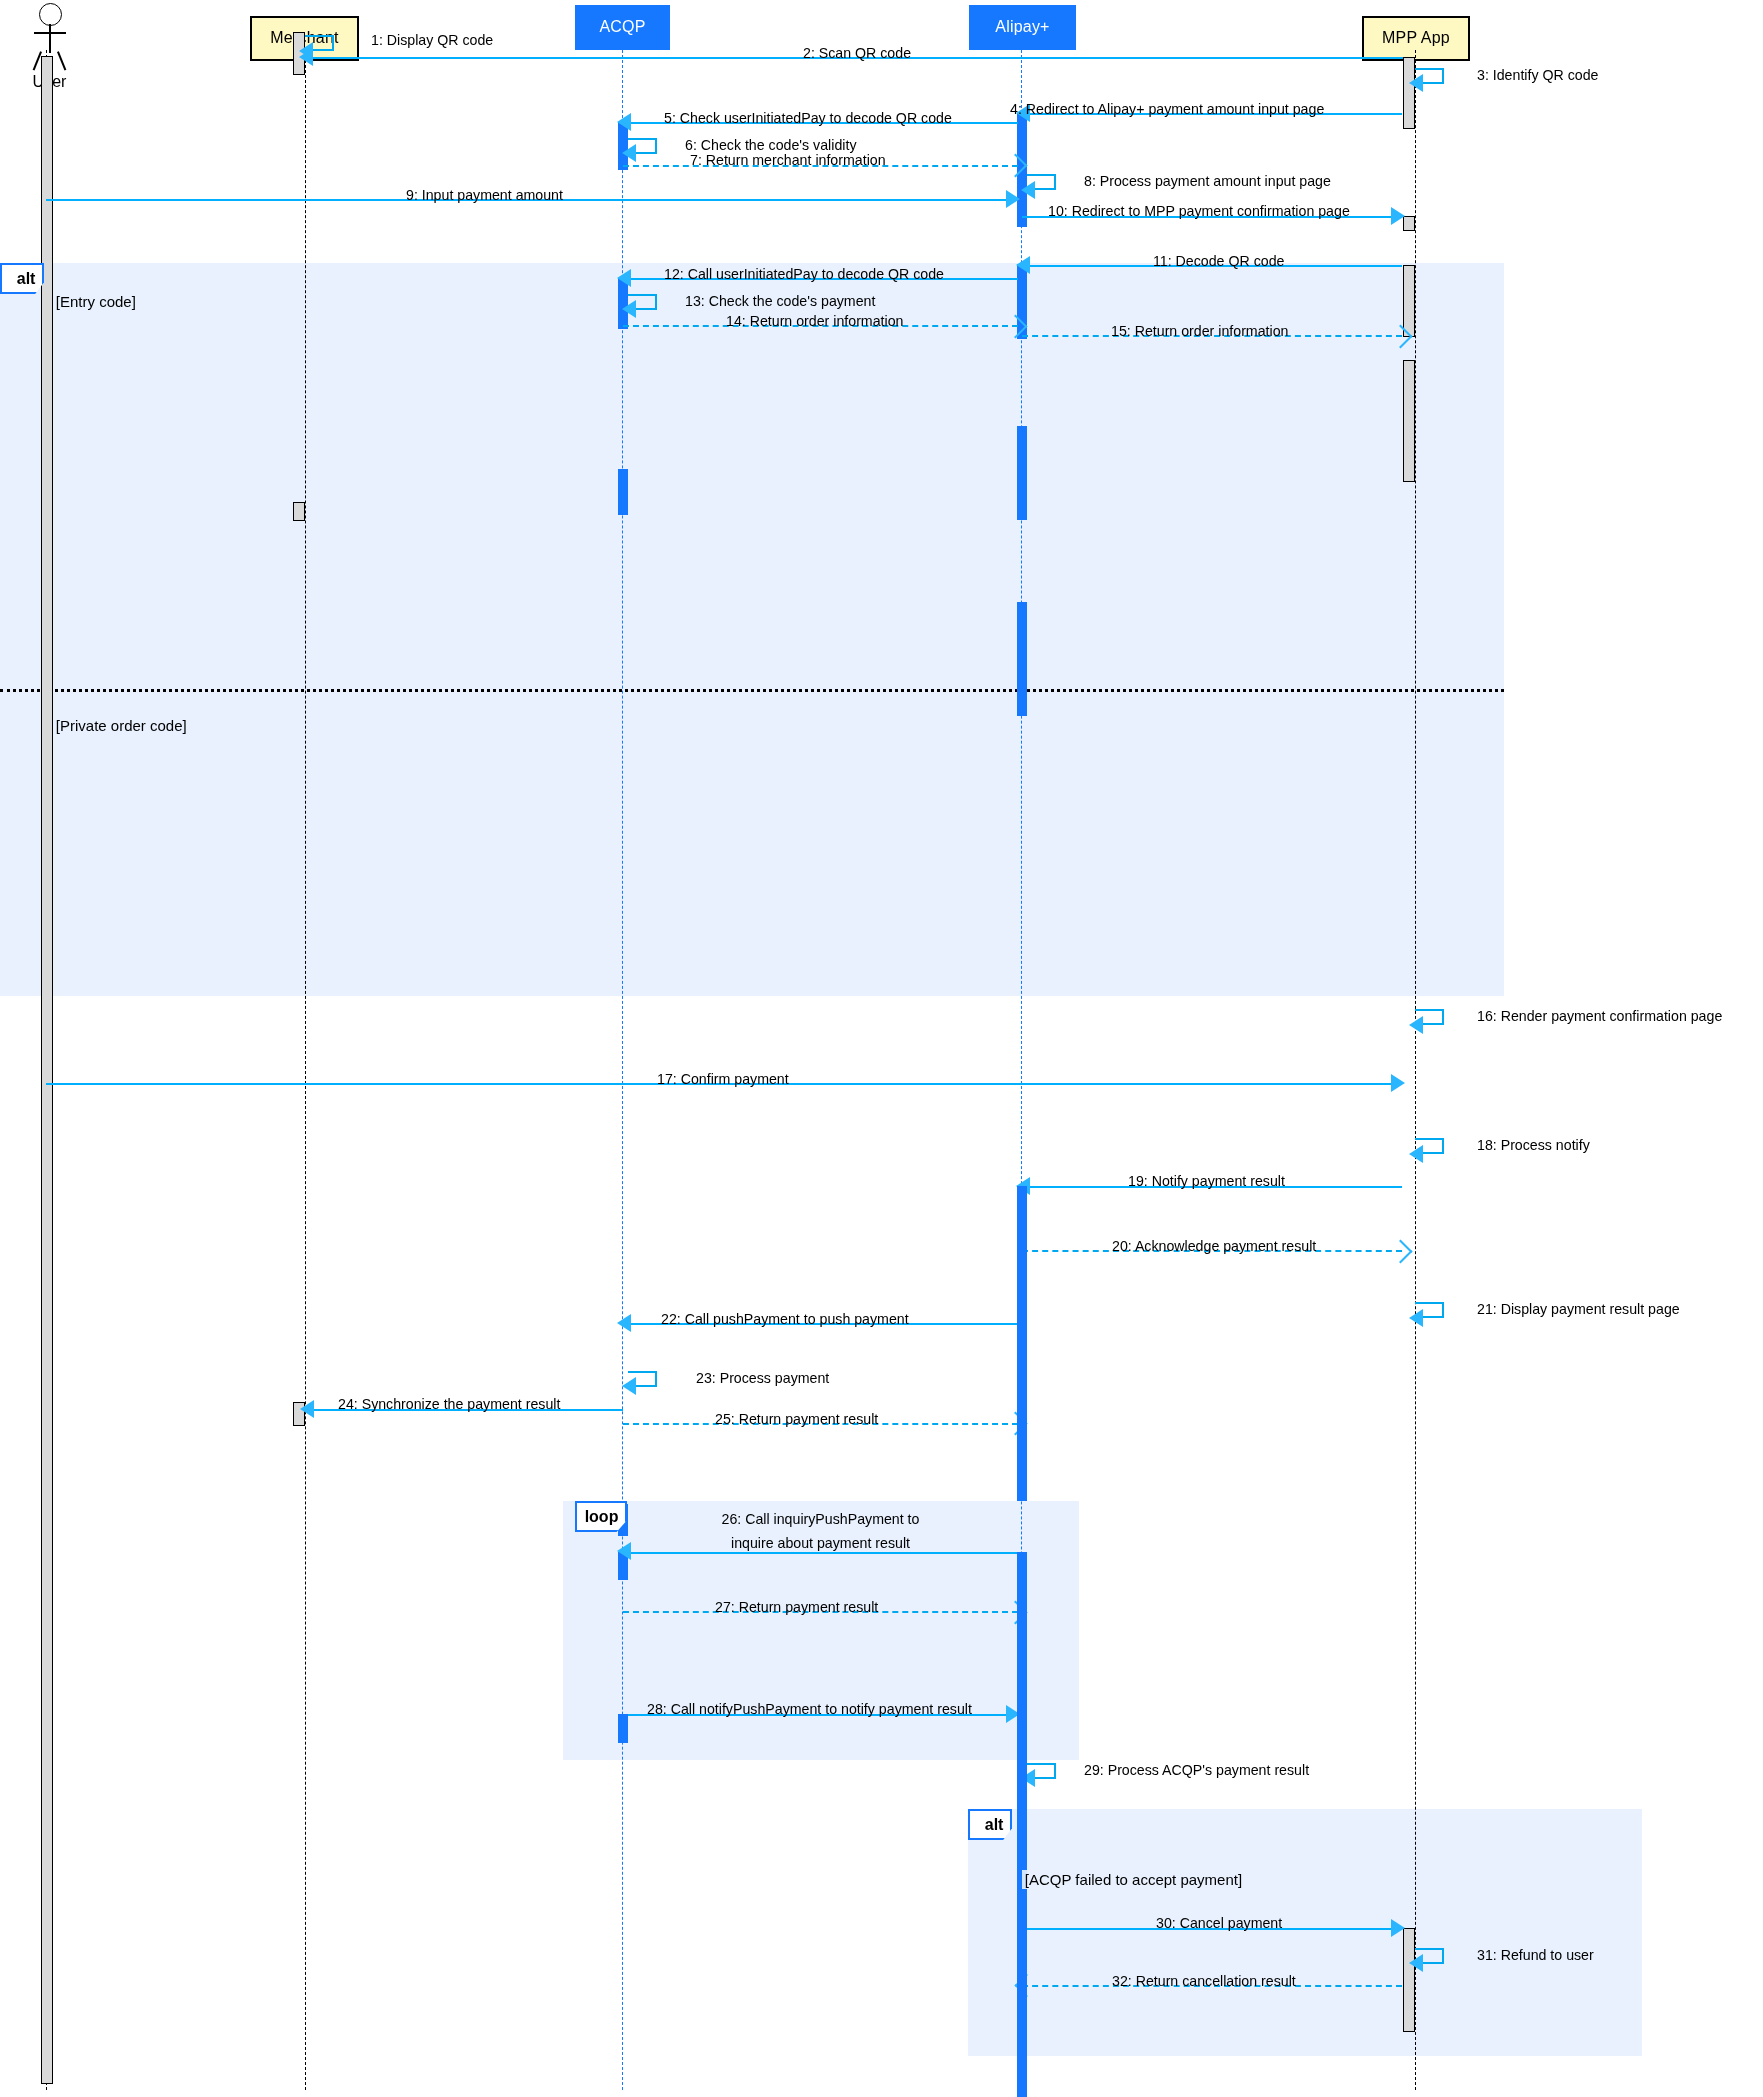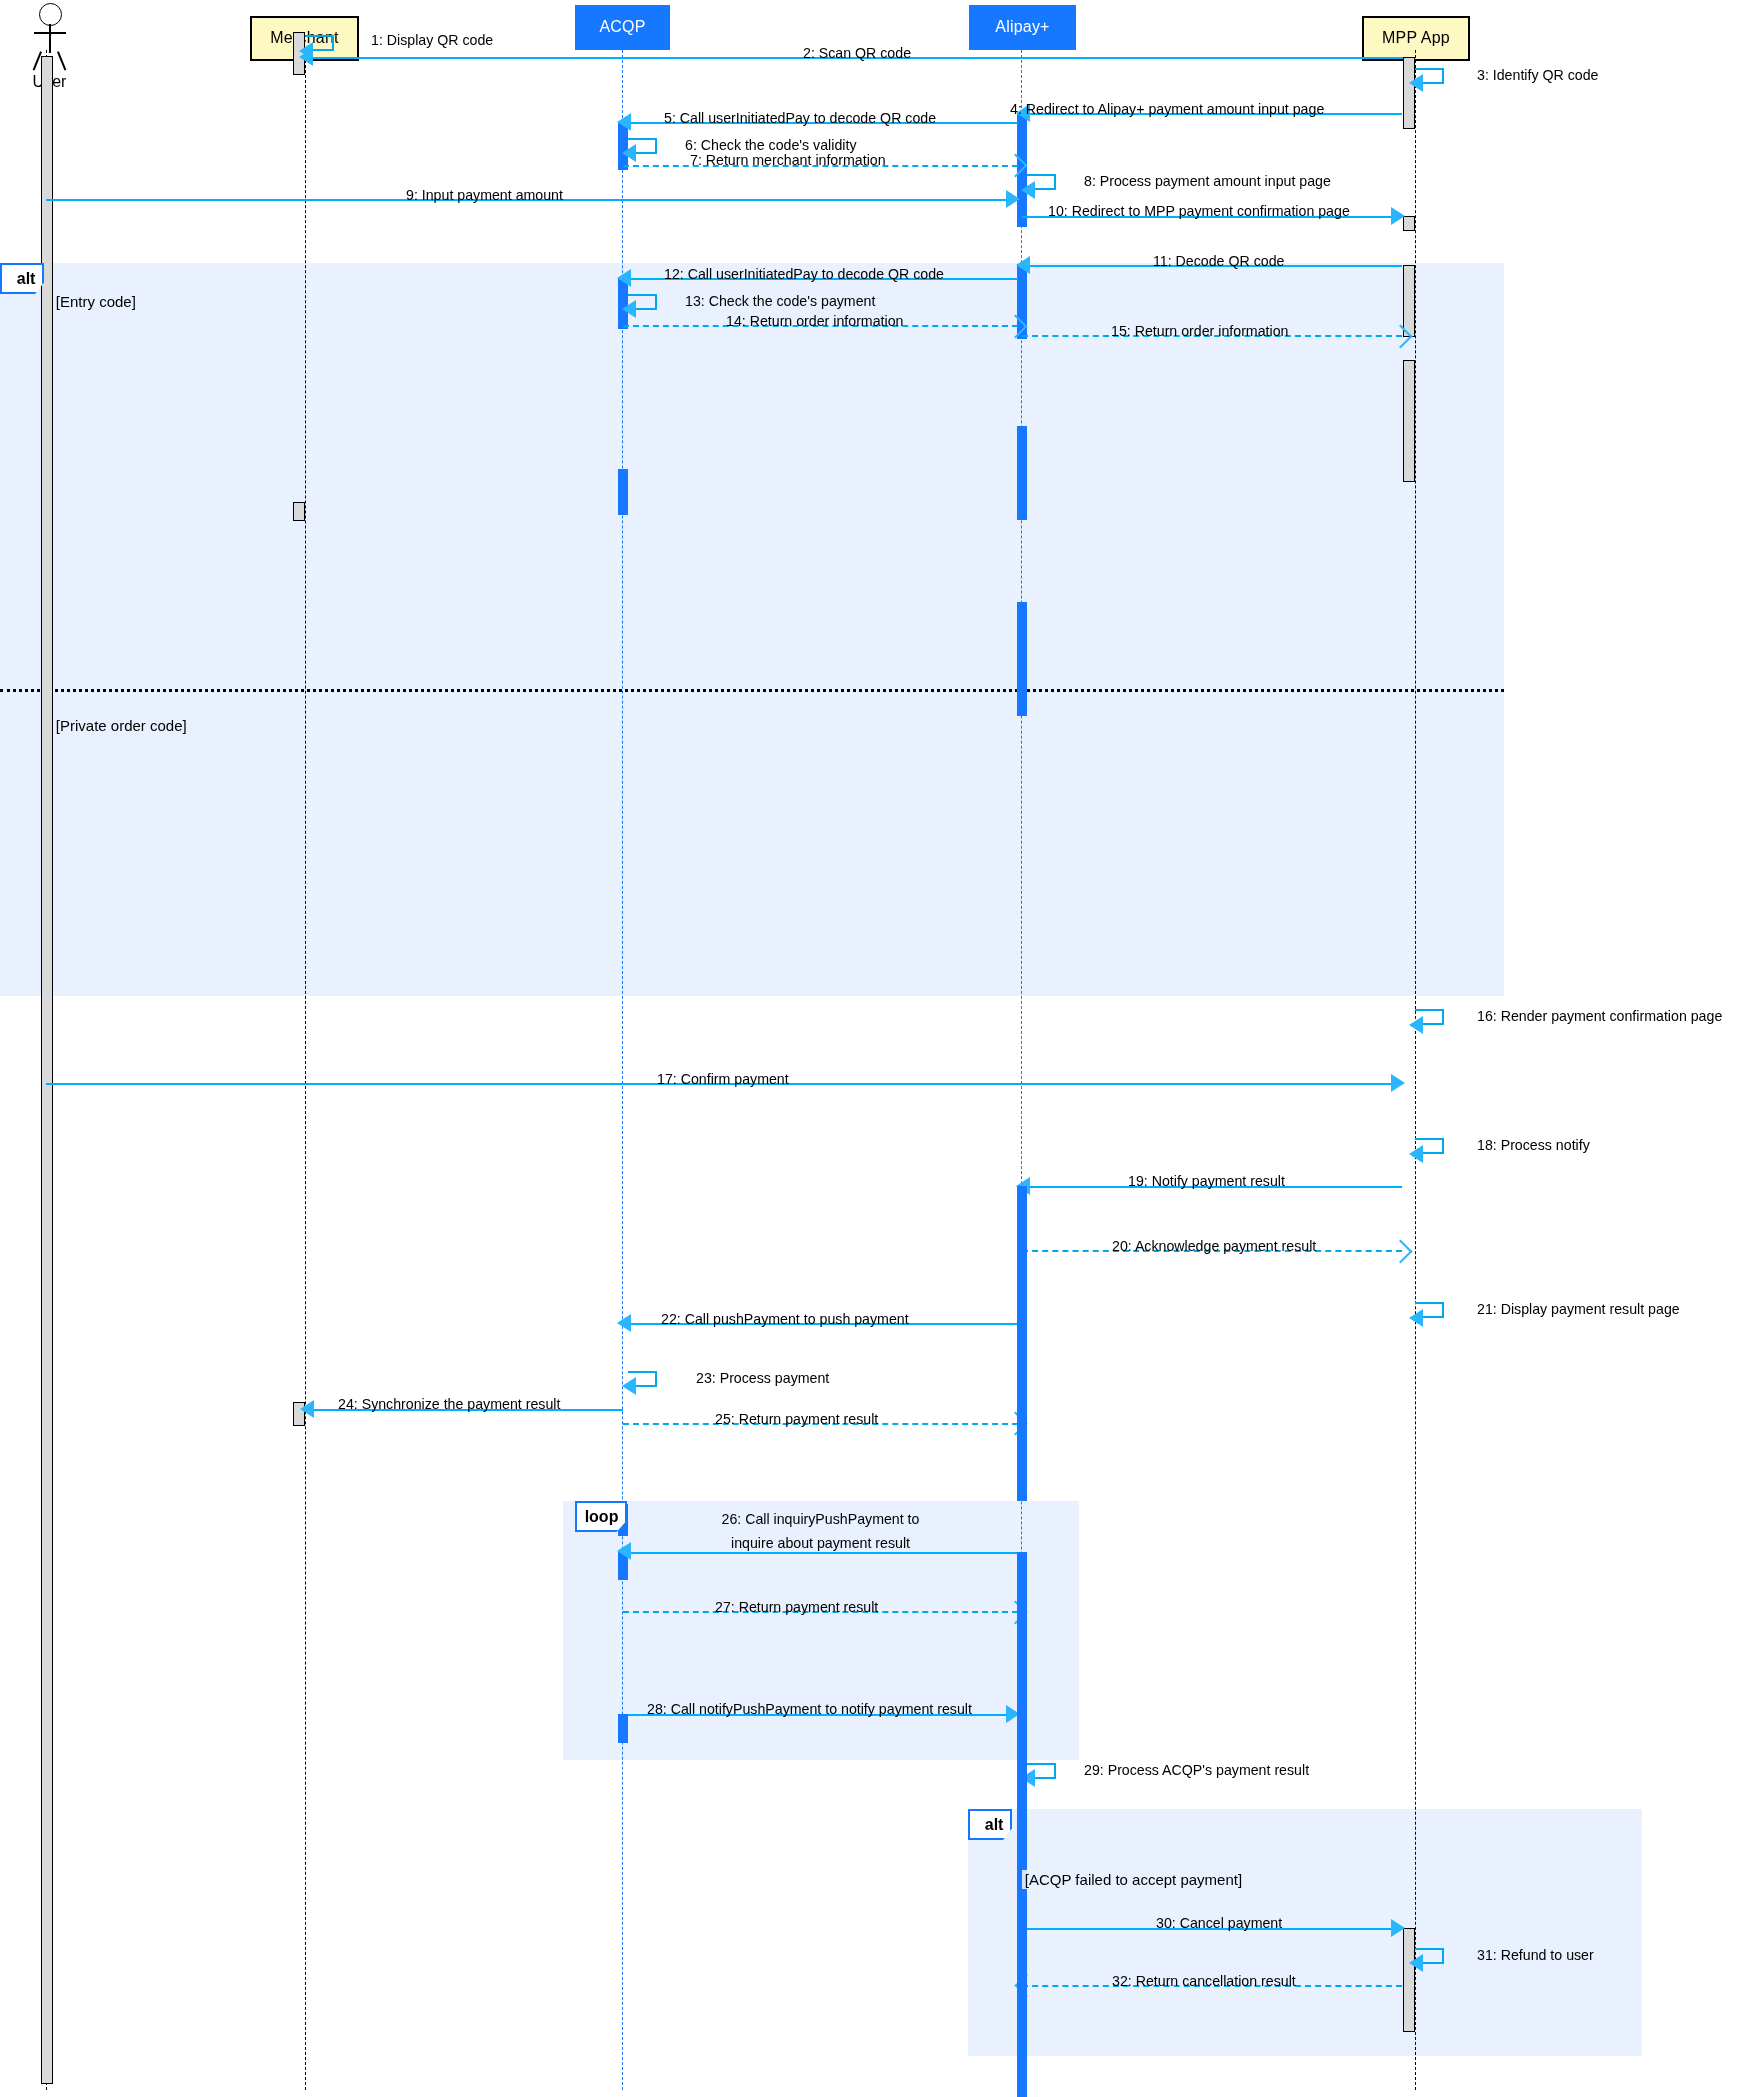--- a/index.html
+++ b/index.html
@@ -137,21 +137,21 @@
   <div class="self" style="left:1415px;top:68px;width:29px;height:16px;"></div>
   <div class="ah left-solid" style="left:1409px;top:74px;"></div>
   <div class="msg-lbl" style="left:1477px;top:67px;">3: Identify QR code</div>
 
   <div class="msg" style="left:1022px;top:113px;width:380px;"></div>
   <div class="ah left-solid" style="left:1016px;top:104px;"></div>
   <div class="msg-lbl" style="left:1010px;top:101px;">4: Redirect to Alipay+ payment amount input page</div>
 
   <div class="msg" style="left:623px;top:122px;width:395px;"></div>
   <div class="ah left-solid" style="left:617px;top:113px;"></div>
-  <div class="msg-lbl" style="left:664px;top:110px;">5: Call userInitiatedPay to decode QR code</div>
+  <div class="msg-lbl" style="left:664px;top:110px;">5: Check userInitiatedPay to decode QR code</div>
 
   <div class="self" style="left:628px;top:138px;width:29px;height:16px;"></div>
   <div class="ah left-solid" style="left:622px;top:144px;"></div>
   <div class="msg-lbl" style="left:685px;top:137px;">6: Check the code's validity</div>
 
   <div class="msg dashed" style="left:623px;top:165px;width:395px;"></div>
   <div class="ah right-open" style="left:1007px;top:157px;"></div>
   <div class="msg-lbl" style="left:690px;top:152px;">7: Return merchant information</div>
 
   <div class="self" style="left:1027px;top:174px;width:29px;height:16px;"></div>

